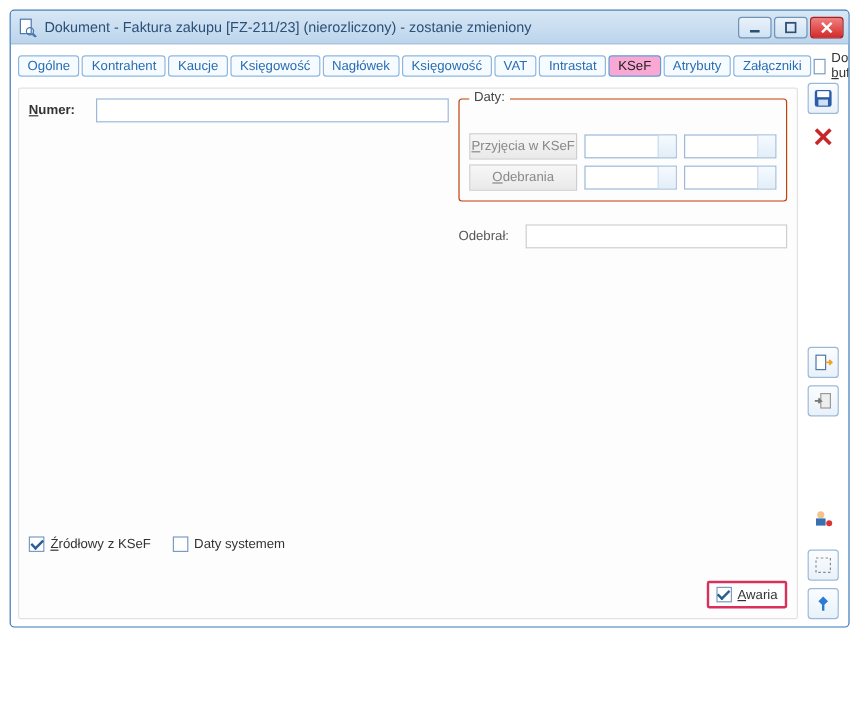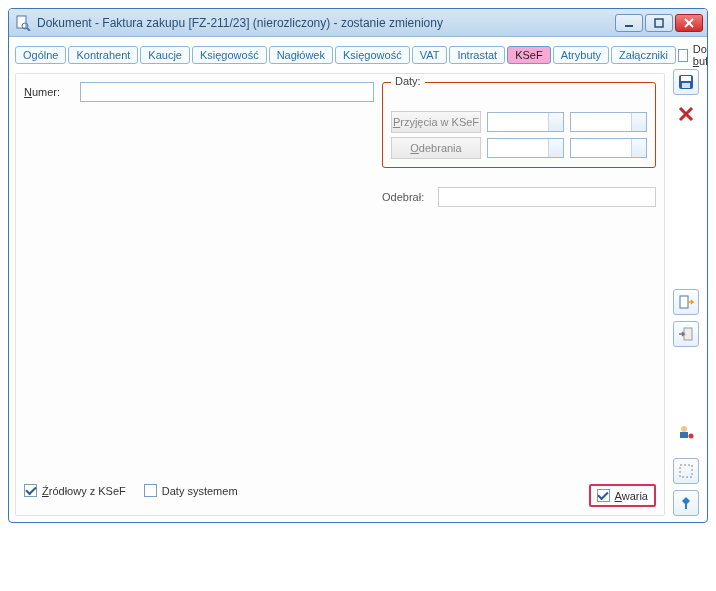--- a/index.html
+++ b/index.html
@@ -147,20 +147,21 @@
   .left-fields { width: 350px; }
   .row-field {
     display: flex;
     align-items: center;
     gap: 8px;
     margin-bottom: 6px;
   }
   .row-field label {
     width: 48px;
     color: #333;
+    font-weight: bold;
   }
   .text-input {
     flex: 1;
     height: 20px;
     border: 1px solid #9bb9d6;
     background: #fff;
     padding: 0 4px;
   }
 
   .group {
@@ -232,20 +233,21 @@
     align-items: flex-start;
     gap: 18px;
     padding-top: 6px;
   }
   .chk { display:flex; align-items:center; gap:5px; cursor:pointer; }
   .highlight-box {
     border: 2px solid #d8305a;
     border-radius: 2px;
     padding: 3px 6px;
     margin-left: auto;
+    margin-top: 37px;
   }
 
   .side-col {
     width: 30px;
     display: flex;
     flex-direction: column;
     gap: 6px;
     align-items: center;
     padding-top: 26px;
   }

